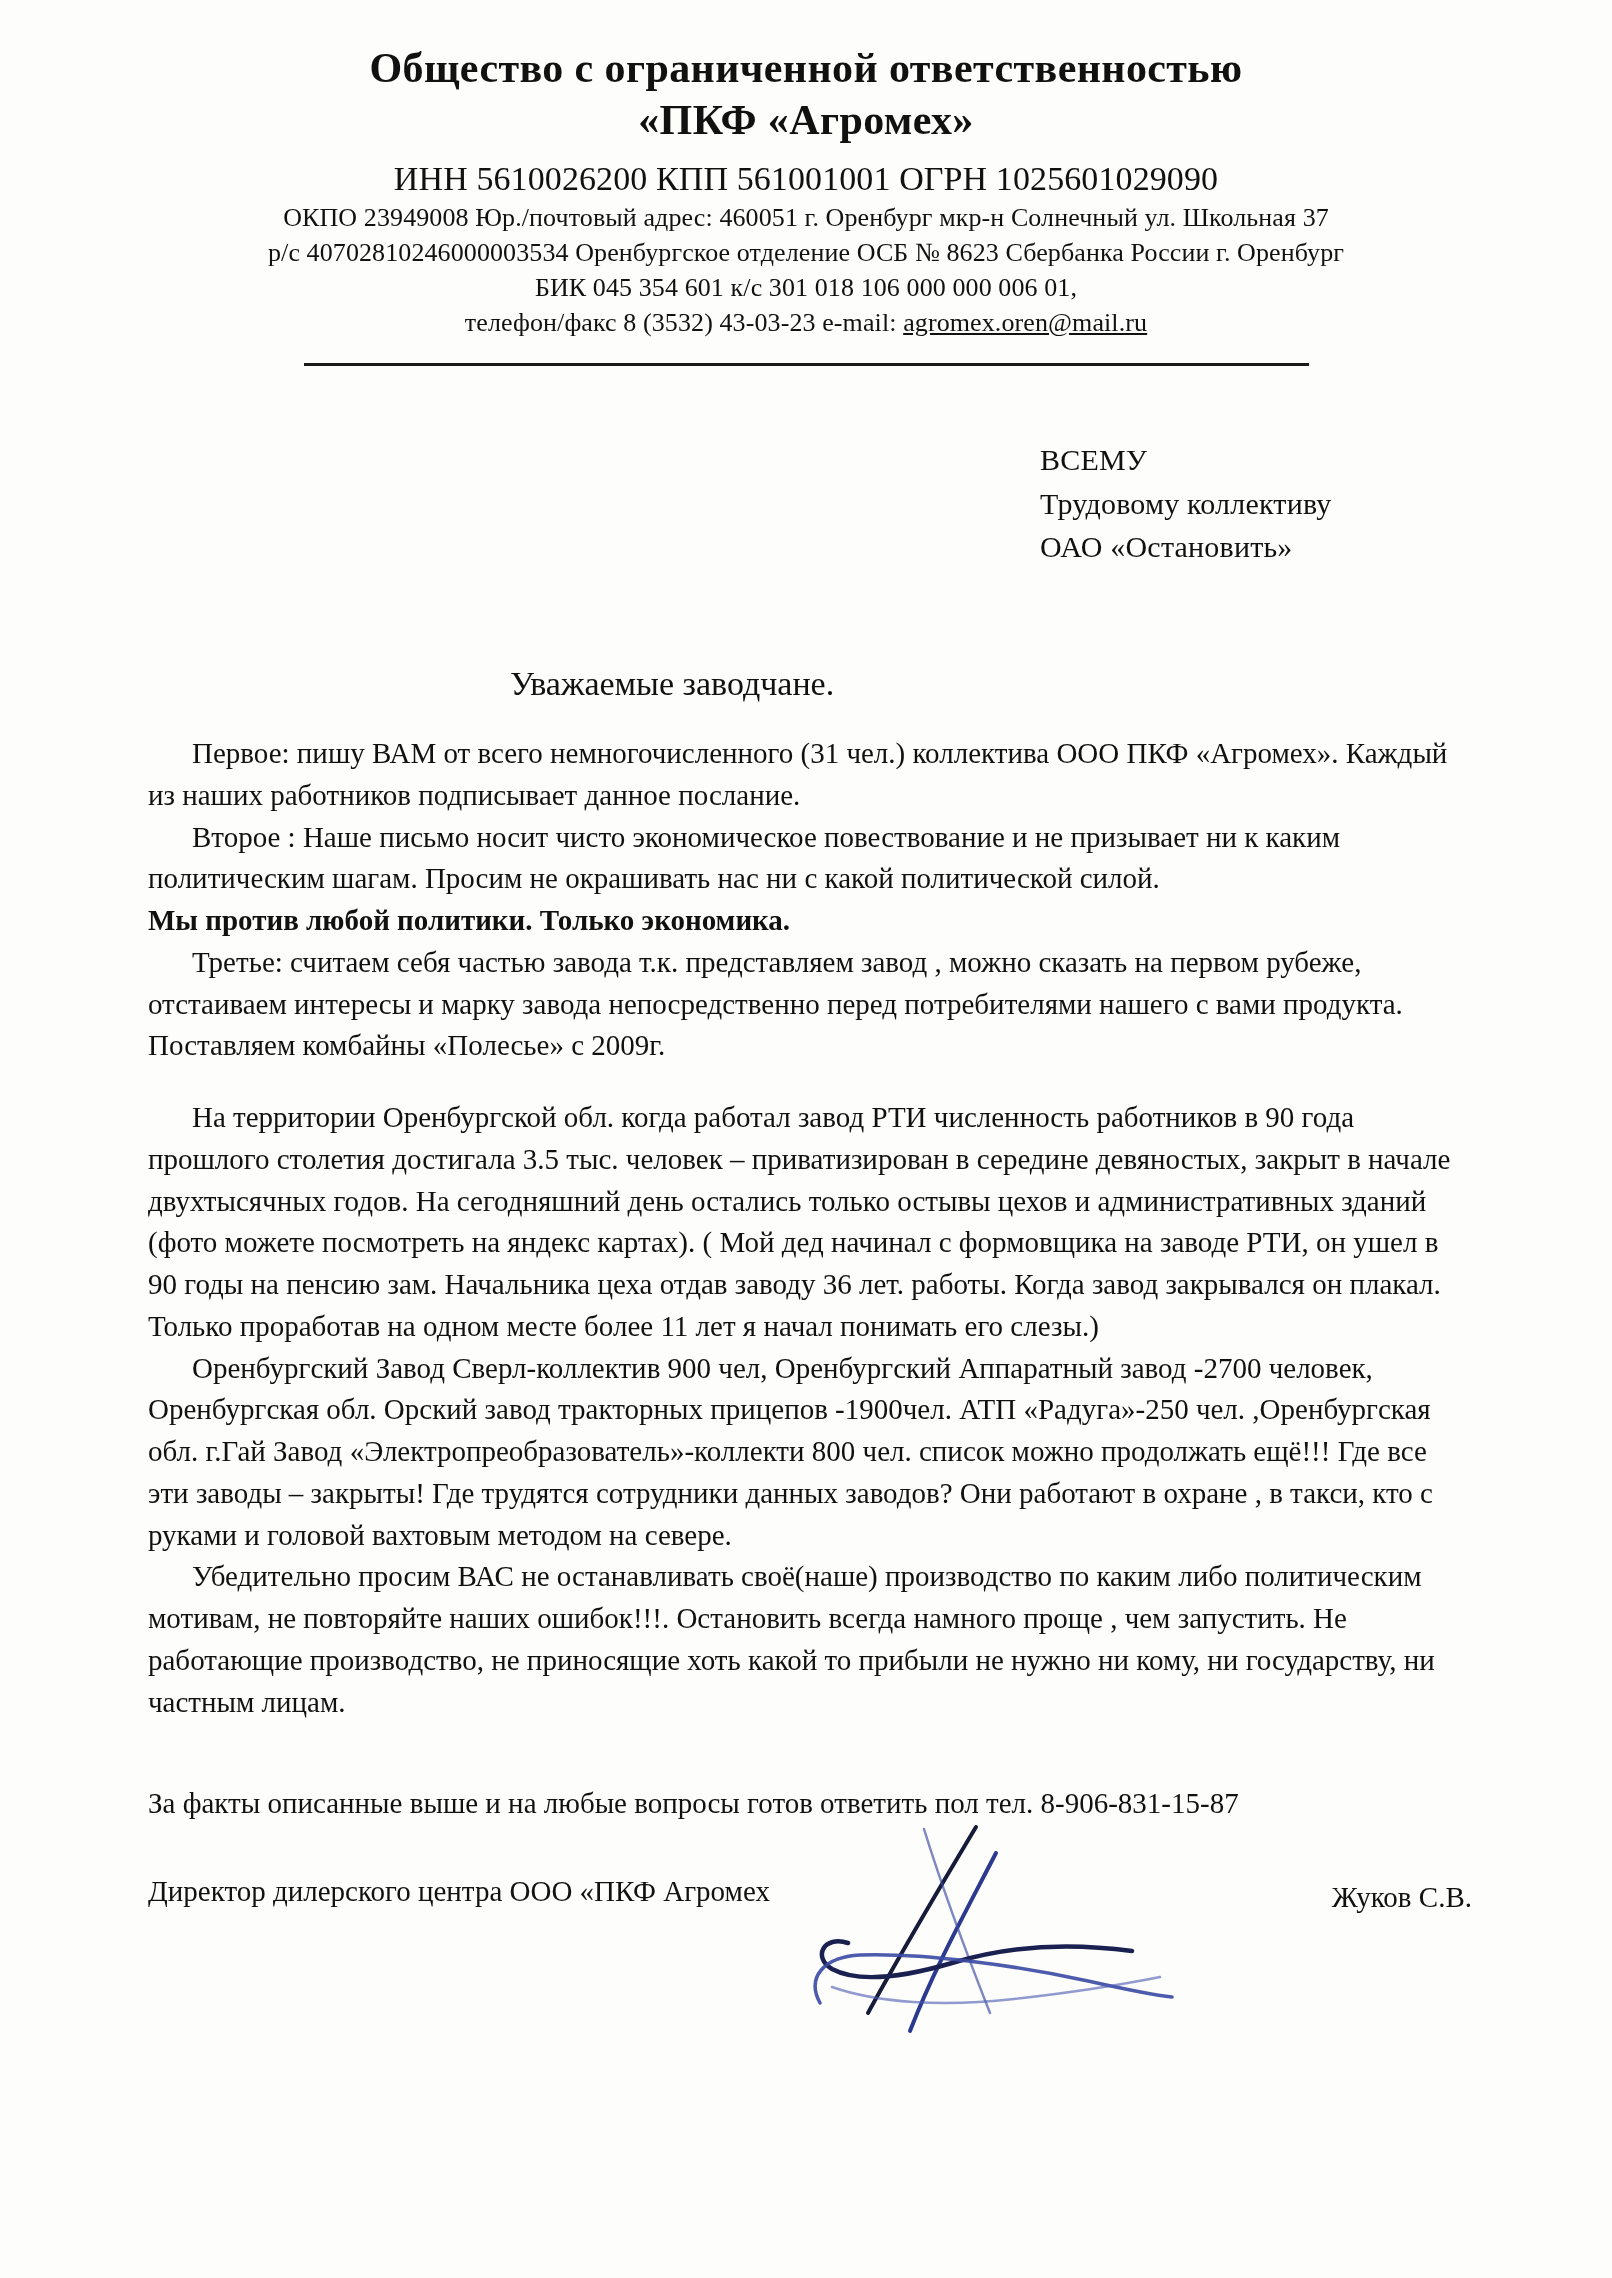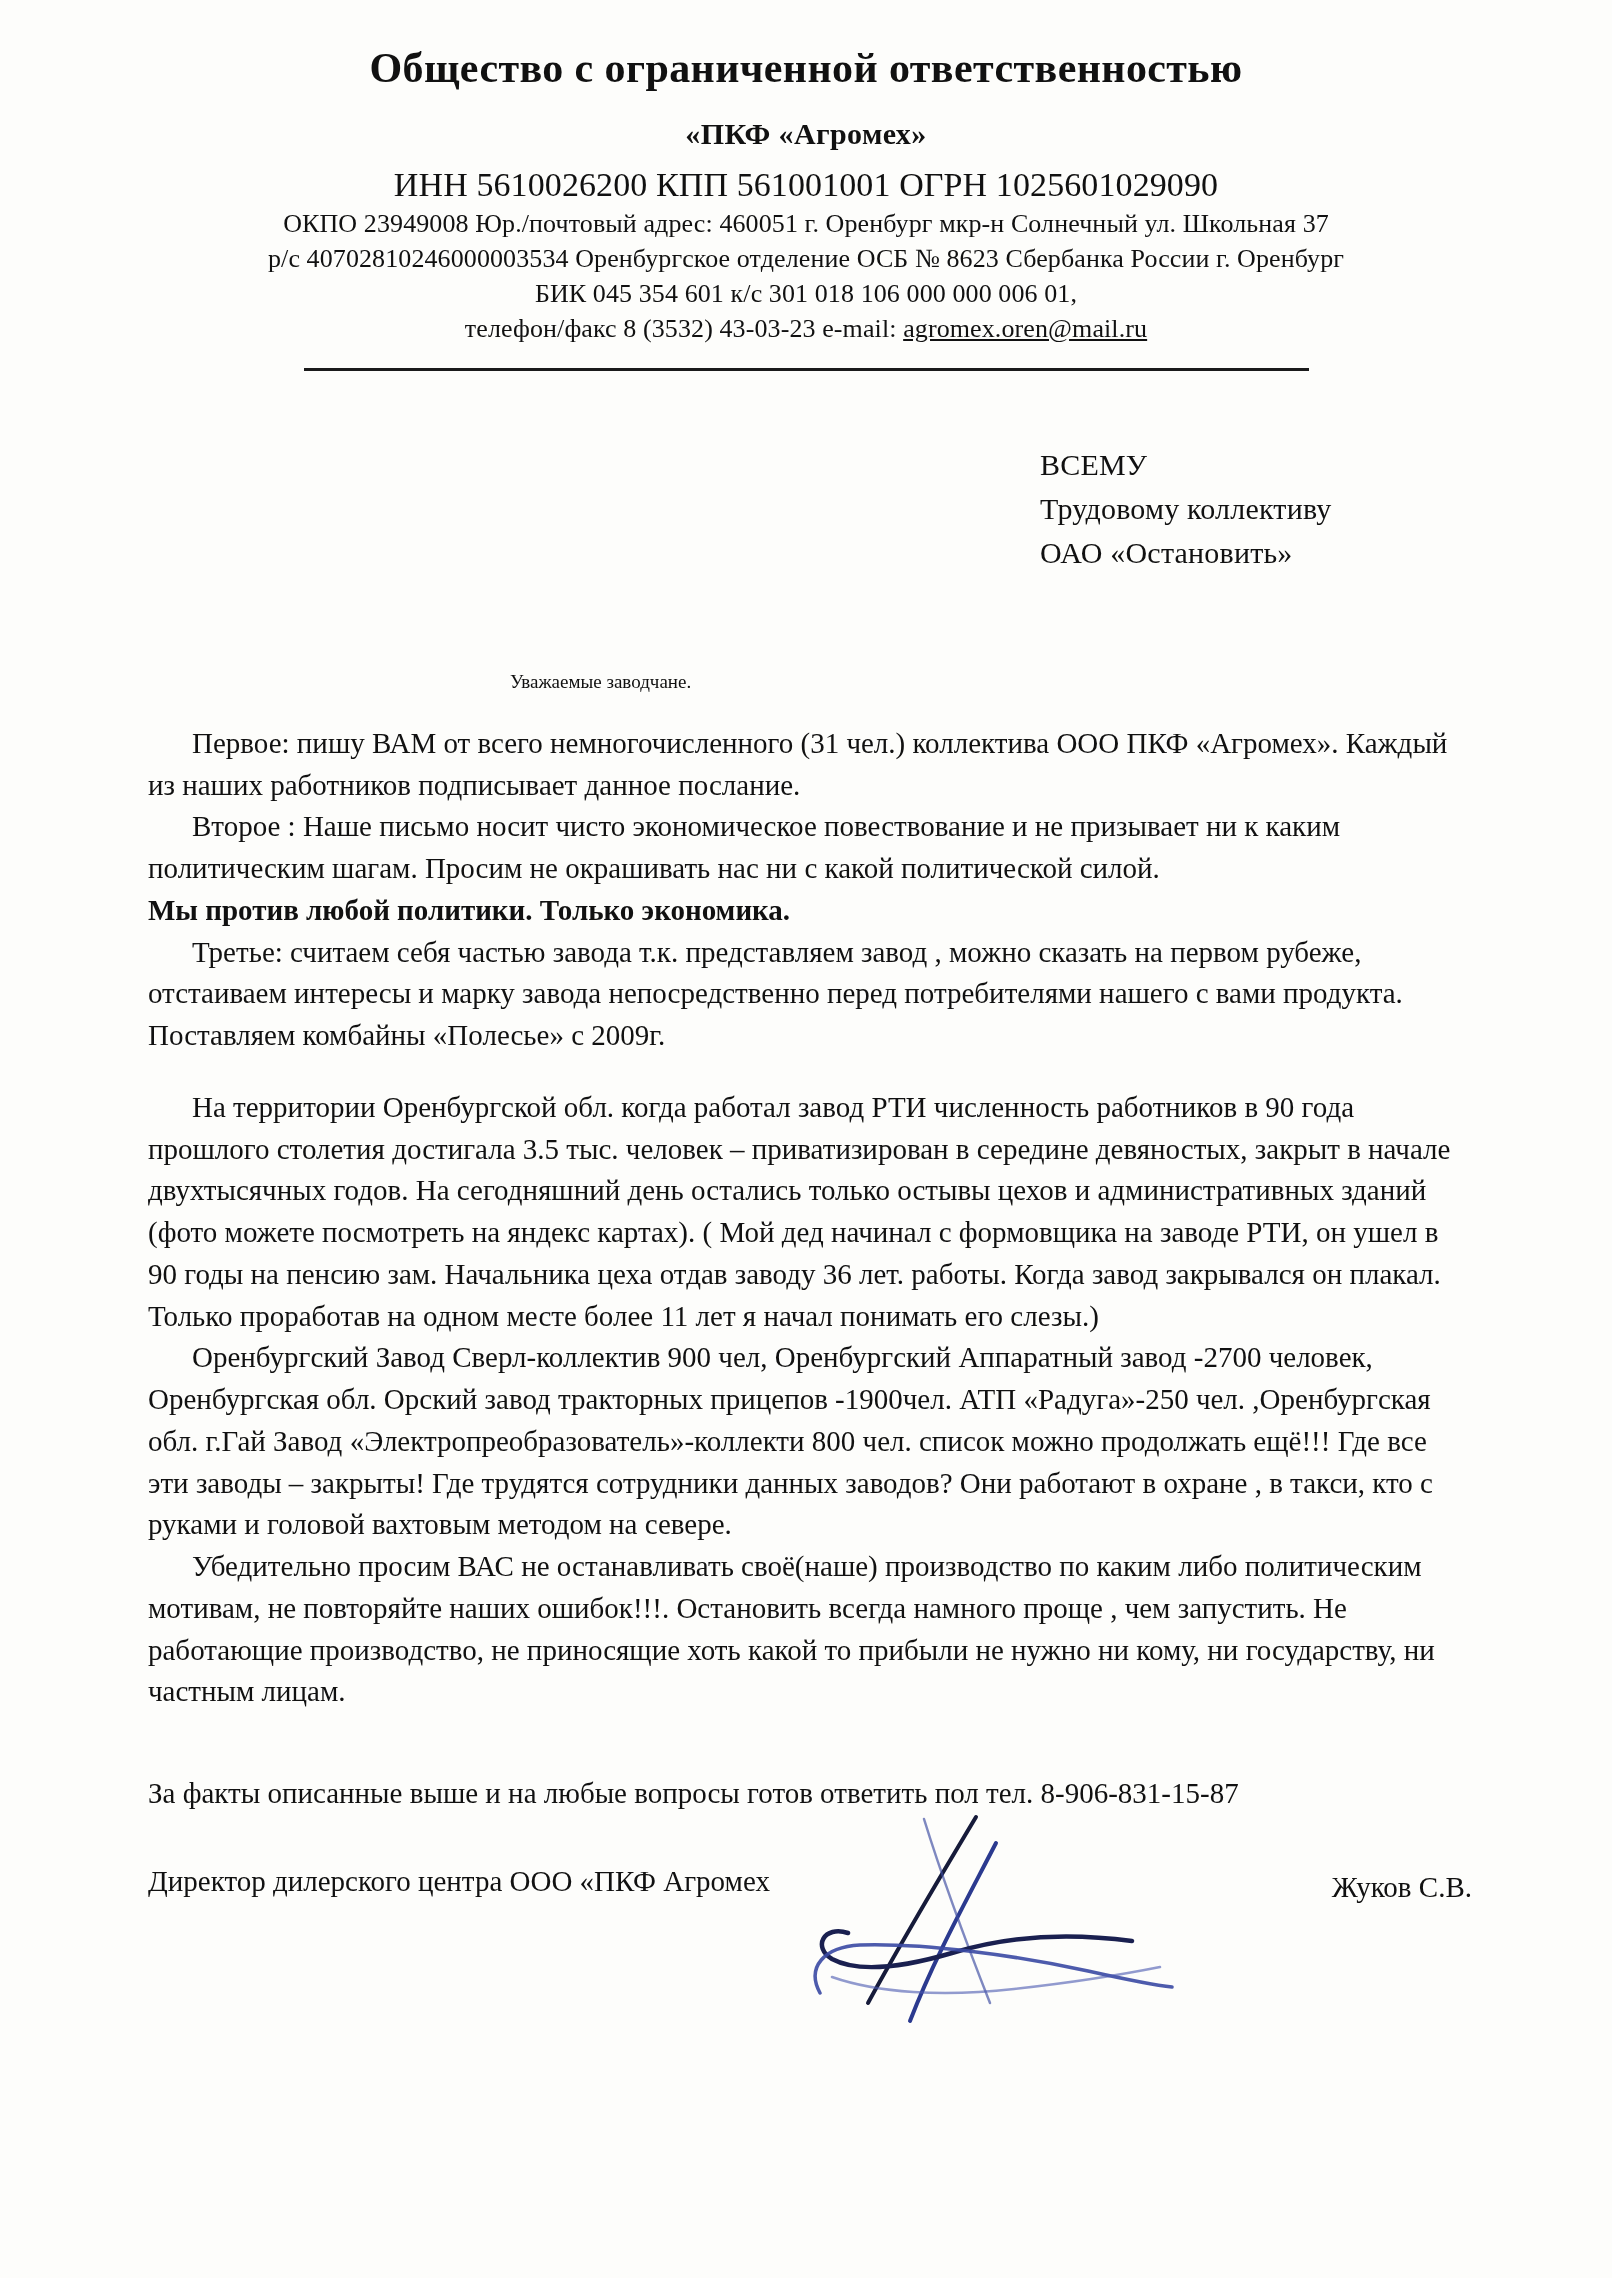--- a/index.html
+++ b/index.html
@@ -24,25 +24,25 @@
     padding-top: 44px;
     text-align: center;
   }
   .company-line-1 {
     font-size: 42px;
     font-weight: bold;
     letter-spacing: 0.4px;
     line-height: 1.18;
   }
   .company-line-2 {
-    font-size: 30px;
+    font-size: 42px;
     font-weight: bold;
     letter-spacing: 0.4px;
     line-height: 1.28;
-    margin-top: 21px;
+    margin-top: 0;
   }
   .reg-line {
     font-size: 34px;
     line-height: 1.30;
     margin-top: 10px;
     letter-spacing: 0.1px;
   }
   .addr-line {
     font-size: 26px;
     line-height: 1.34;
@@ -71,21 +71,21 @@
   
   .body {
     margin: 0 140px 0 148px;
     font-size: 29px;
     line-height: 1.44;
     text-align: left;
   }
   .salutation {
     margin-top: 96px;
     margin-left: 510px;
-    font-size: 19px;
+    font-size: 34px;
   }
   p.para {
     margin: 0;
     text-indent: 44px;
   }
   p.para.noindent {
     text-indent: 0;
   }
   p.strong-line {
     margin: 0;

